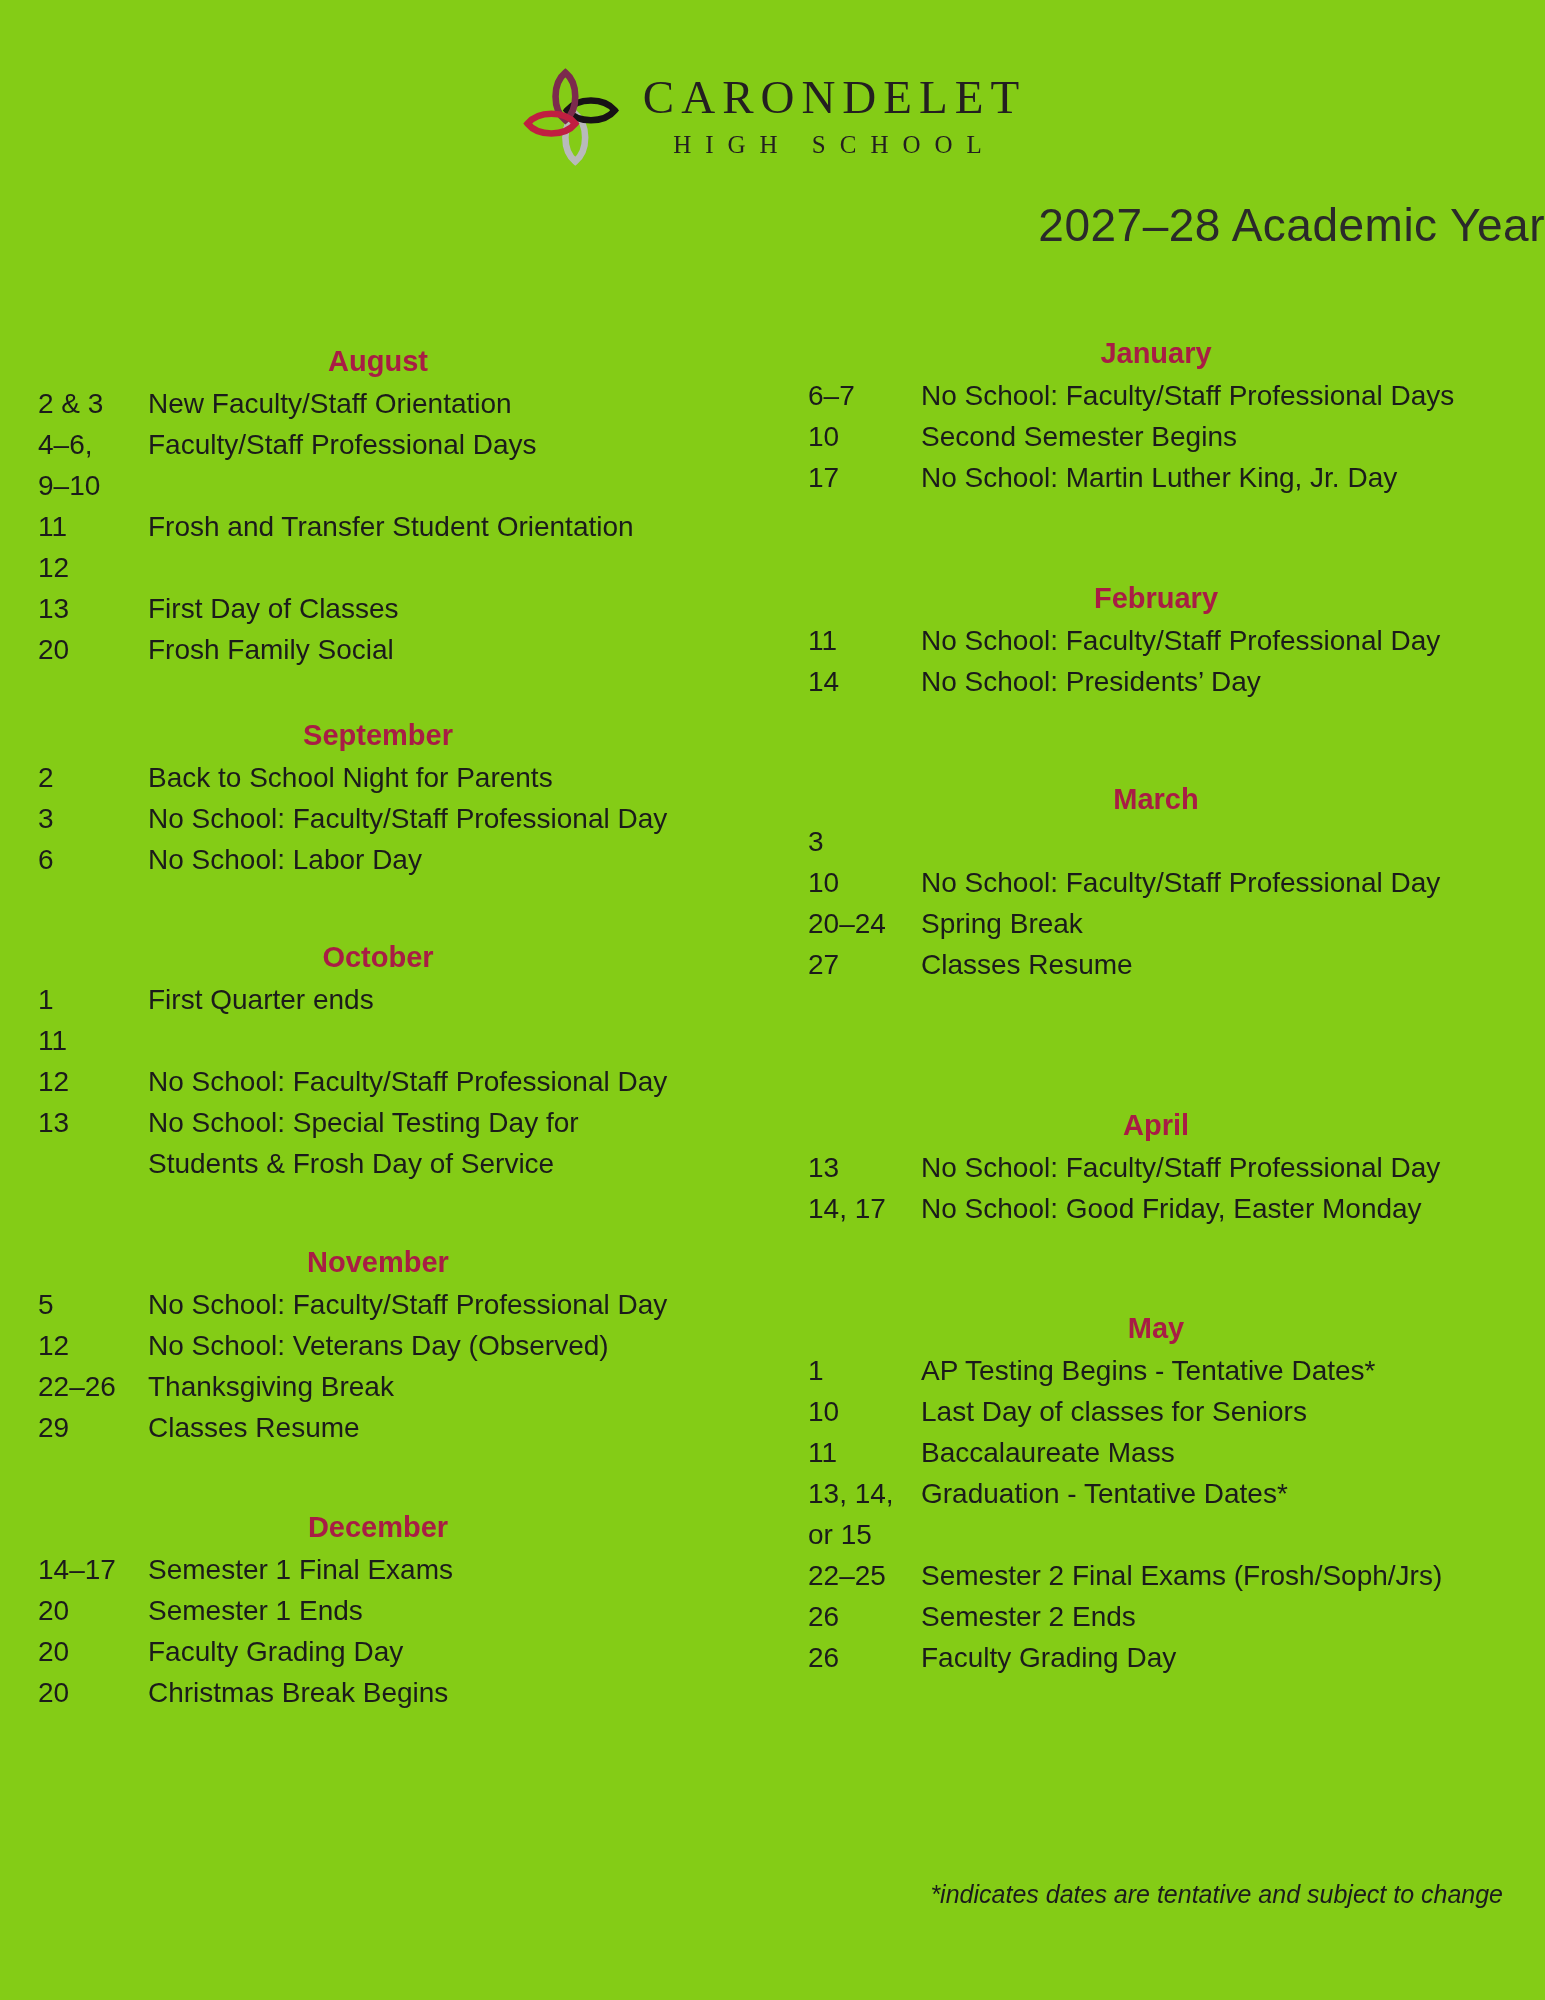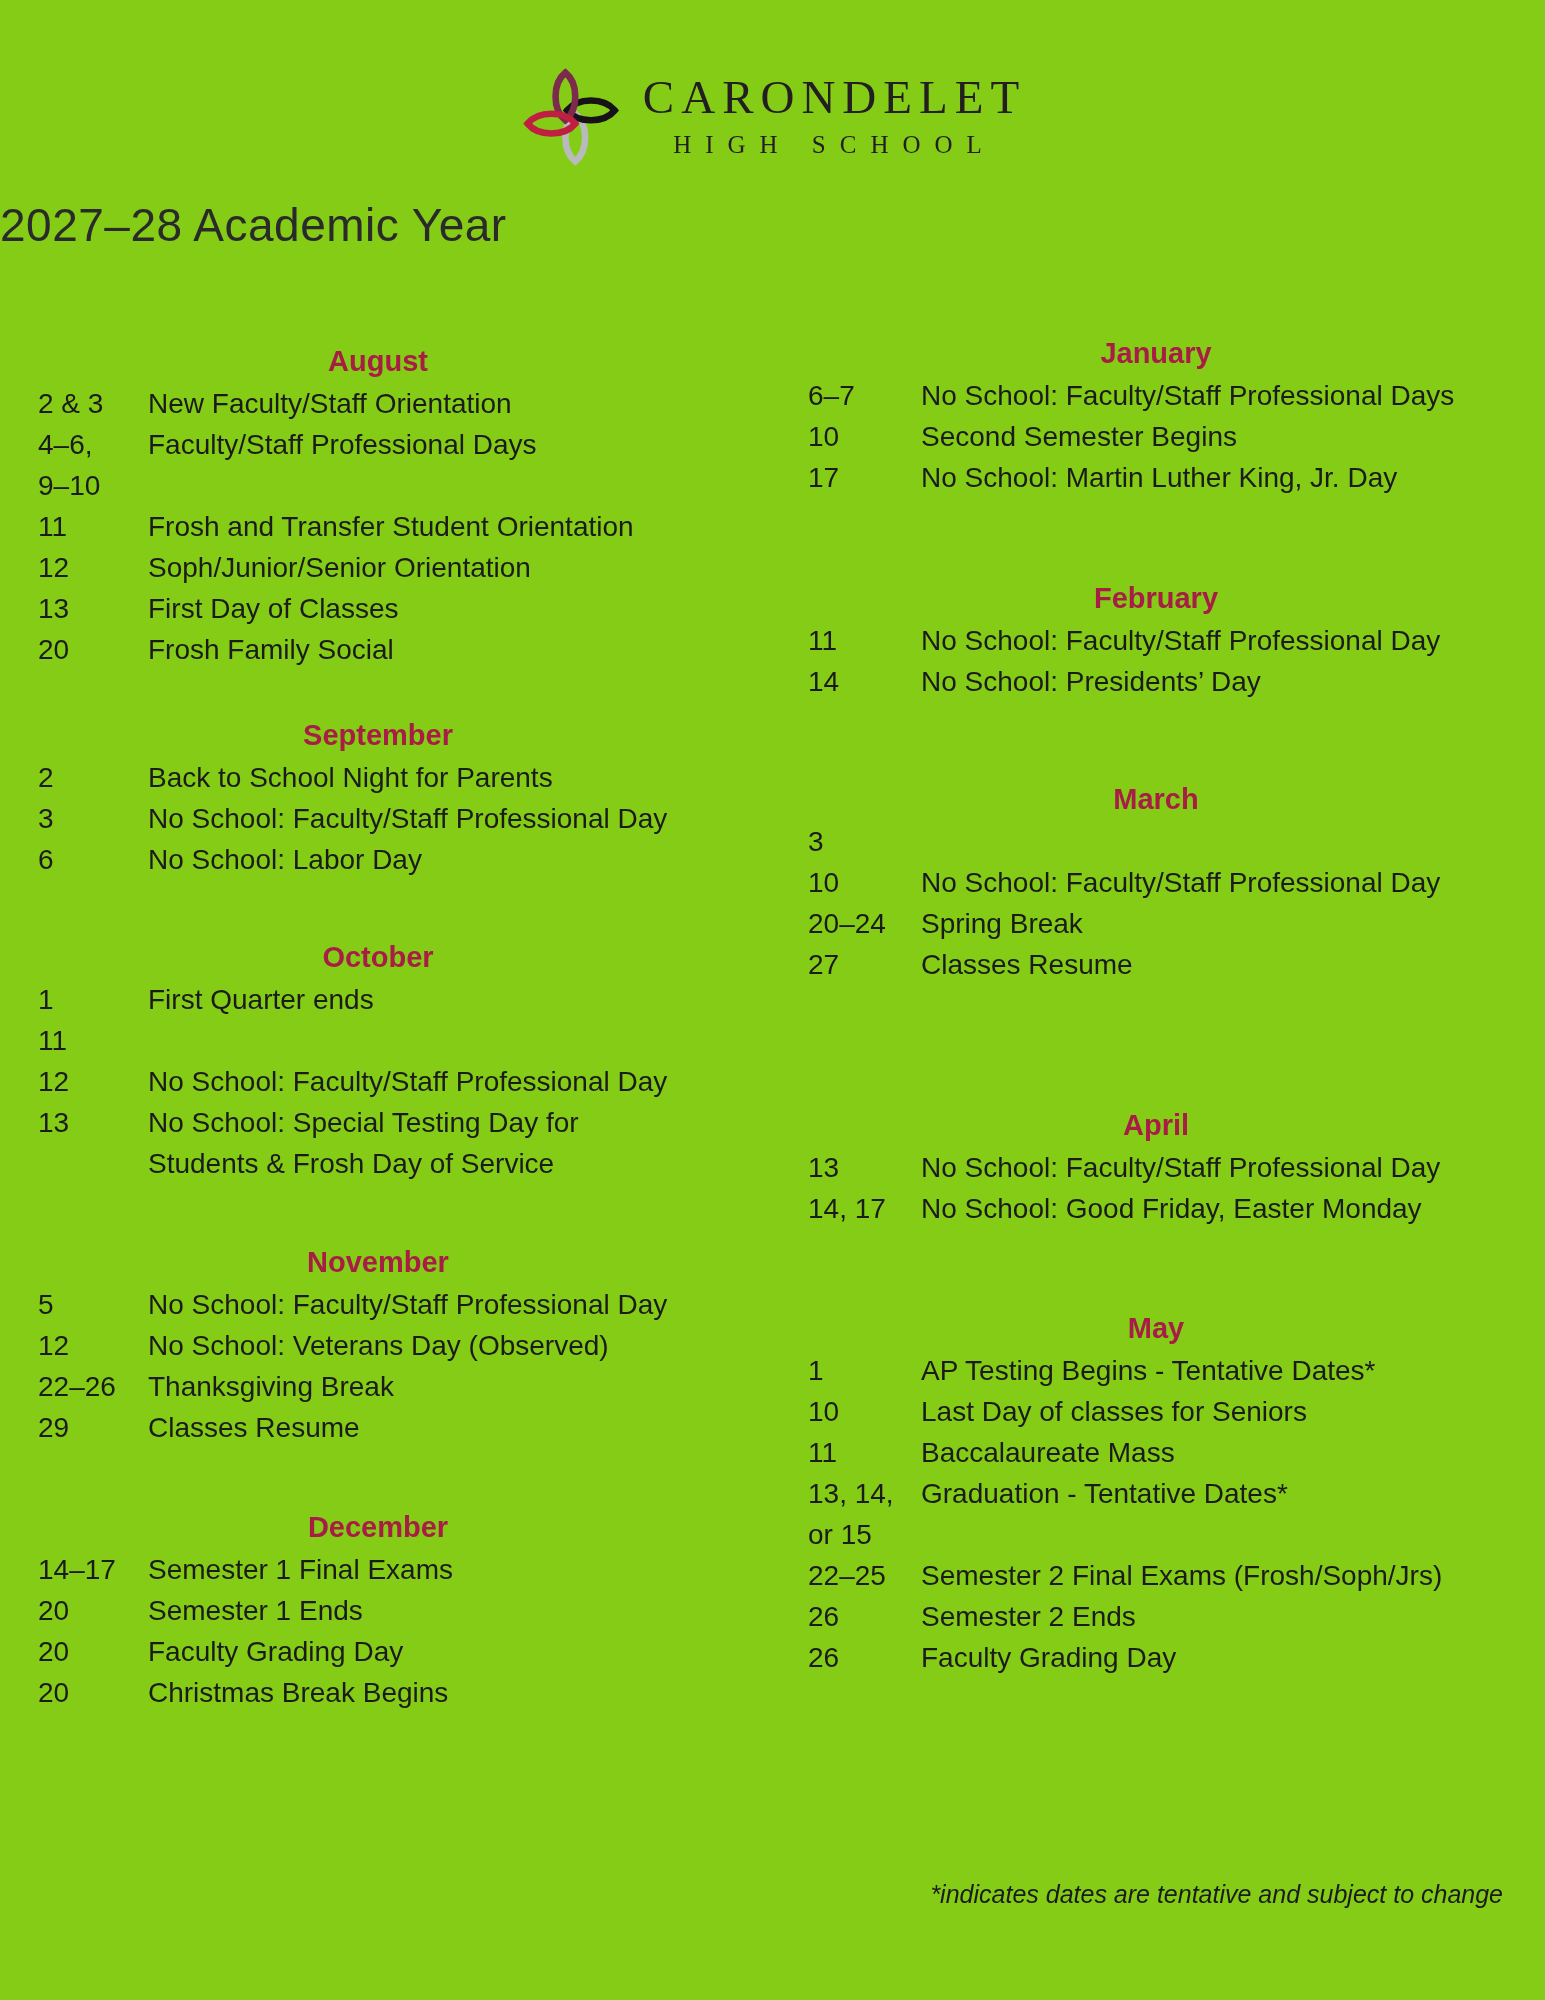--- a/index.html
+++ b/index.html
@@ -10,21 +10,21 @@
   
   .logo{position:absolute;top:56px;left:50%;transform:translateX(-50%);
         display:flex;align-items:center;gap:22px;}
   .logo-flower{width:102px;height:122px;flex:none;}
   .logo-text{display:flex;flex-direction:column;align-items:center;margin-top:-6px;}
   .logo-name{font-family:"Liberation Serif",serif;font-size:47px;letter-spacing:7px;
              color:#231f20;white-space:nowrap;}
   .logo-sub{font-family:"Liberation Serif",serif;font-size:25px;letter-spacing:14px;
             color:#231f20;margin-top:7px;white-space:nowrap;}
   
-  .page-title{position:absolute;top:198px;left:0;width:100%;text-align:left;
+  .page-title{position:absolute;top:198px;left:0;width:100%;text-align:right;
               font-size:46px;font-weight:400;color:#2a2a2a;letter-spacing:0.5px;}
   
   .month{position:absolute;}
   .month.left{left:38px;width:640px;}
   .month.right{left:808px;width:710px;}
   .mh{margin:0;font-size:29px;font-weight:700;color:#a81d45;
       text-align:center;line-height:34px;margin-bottom:8px;}
   .month.left  .mh{margin-left:110px;width:460px;}
   .month.right .mh{margin-left:113px;width:470px;}
   .row{display:flex;align-items:flex-start;height:41px;font-size:28px;line-height:36px;}
@@ -70,21 +70,20 @@
     <div class="row">
         <span class="d">9–10</span>
         <span class="e"></span>
       </div>
     <div class="row">
         <span class="d">11</span>
         <span class="e">Frosh and Transfer Student Orientation</span>
       </div>
     <div class="row">
         <span class="d">12</span>
-        <span class="e">Soph/Junior/Senior Orientation</span>
       </div>
     <div class="row">
         <span class="d">13</span>
         <span class="e">First Day of Classes</span>
       </div>
     <div class="row">
         <span class="d">20</span>
         <span class="e">Frosh Family Social</span>
       </div>
   </section>

